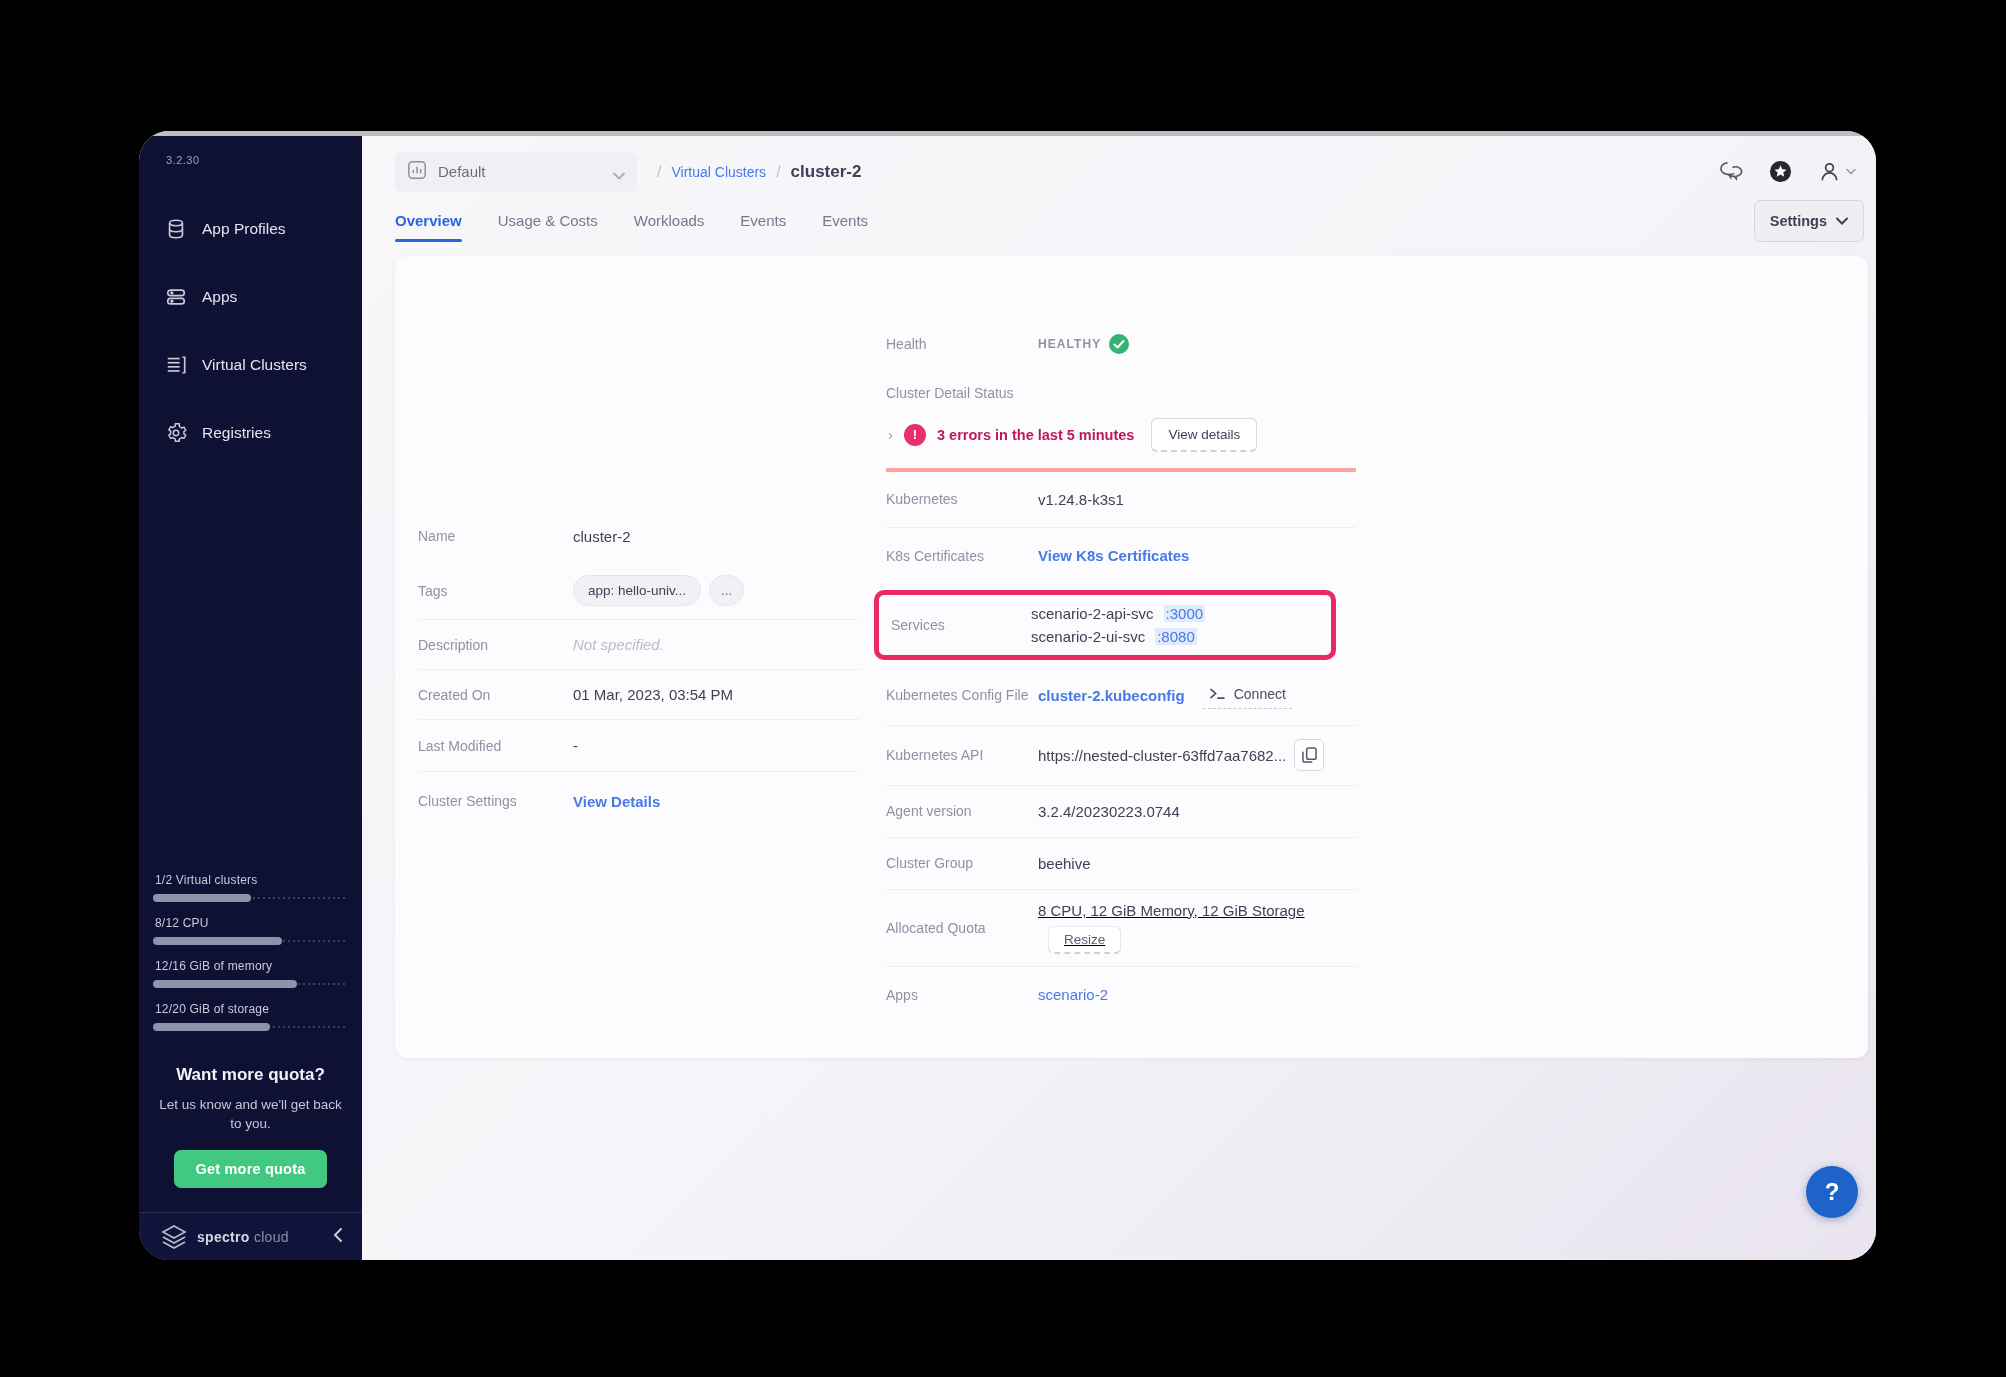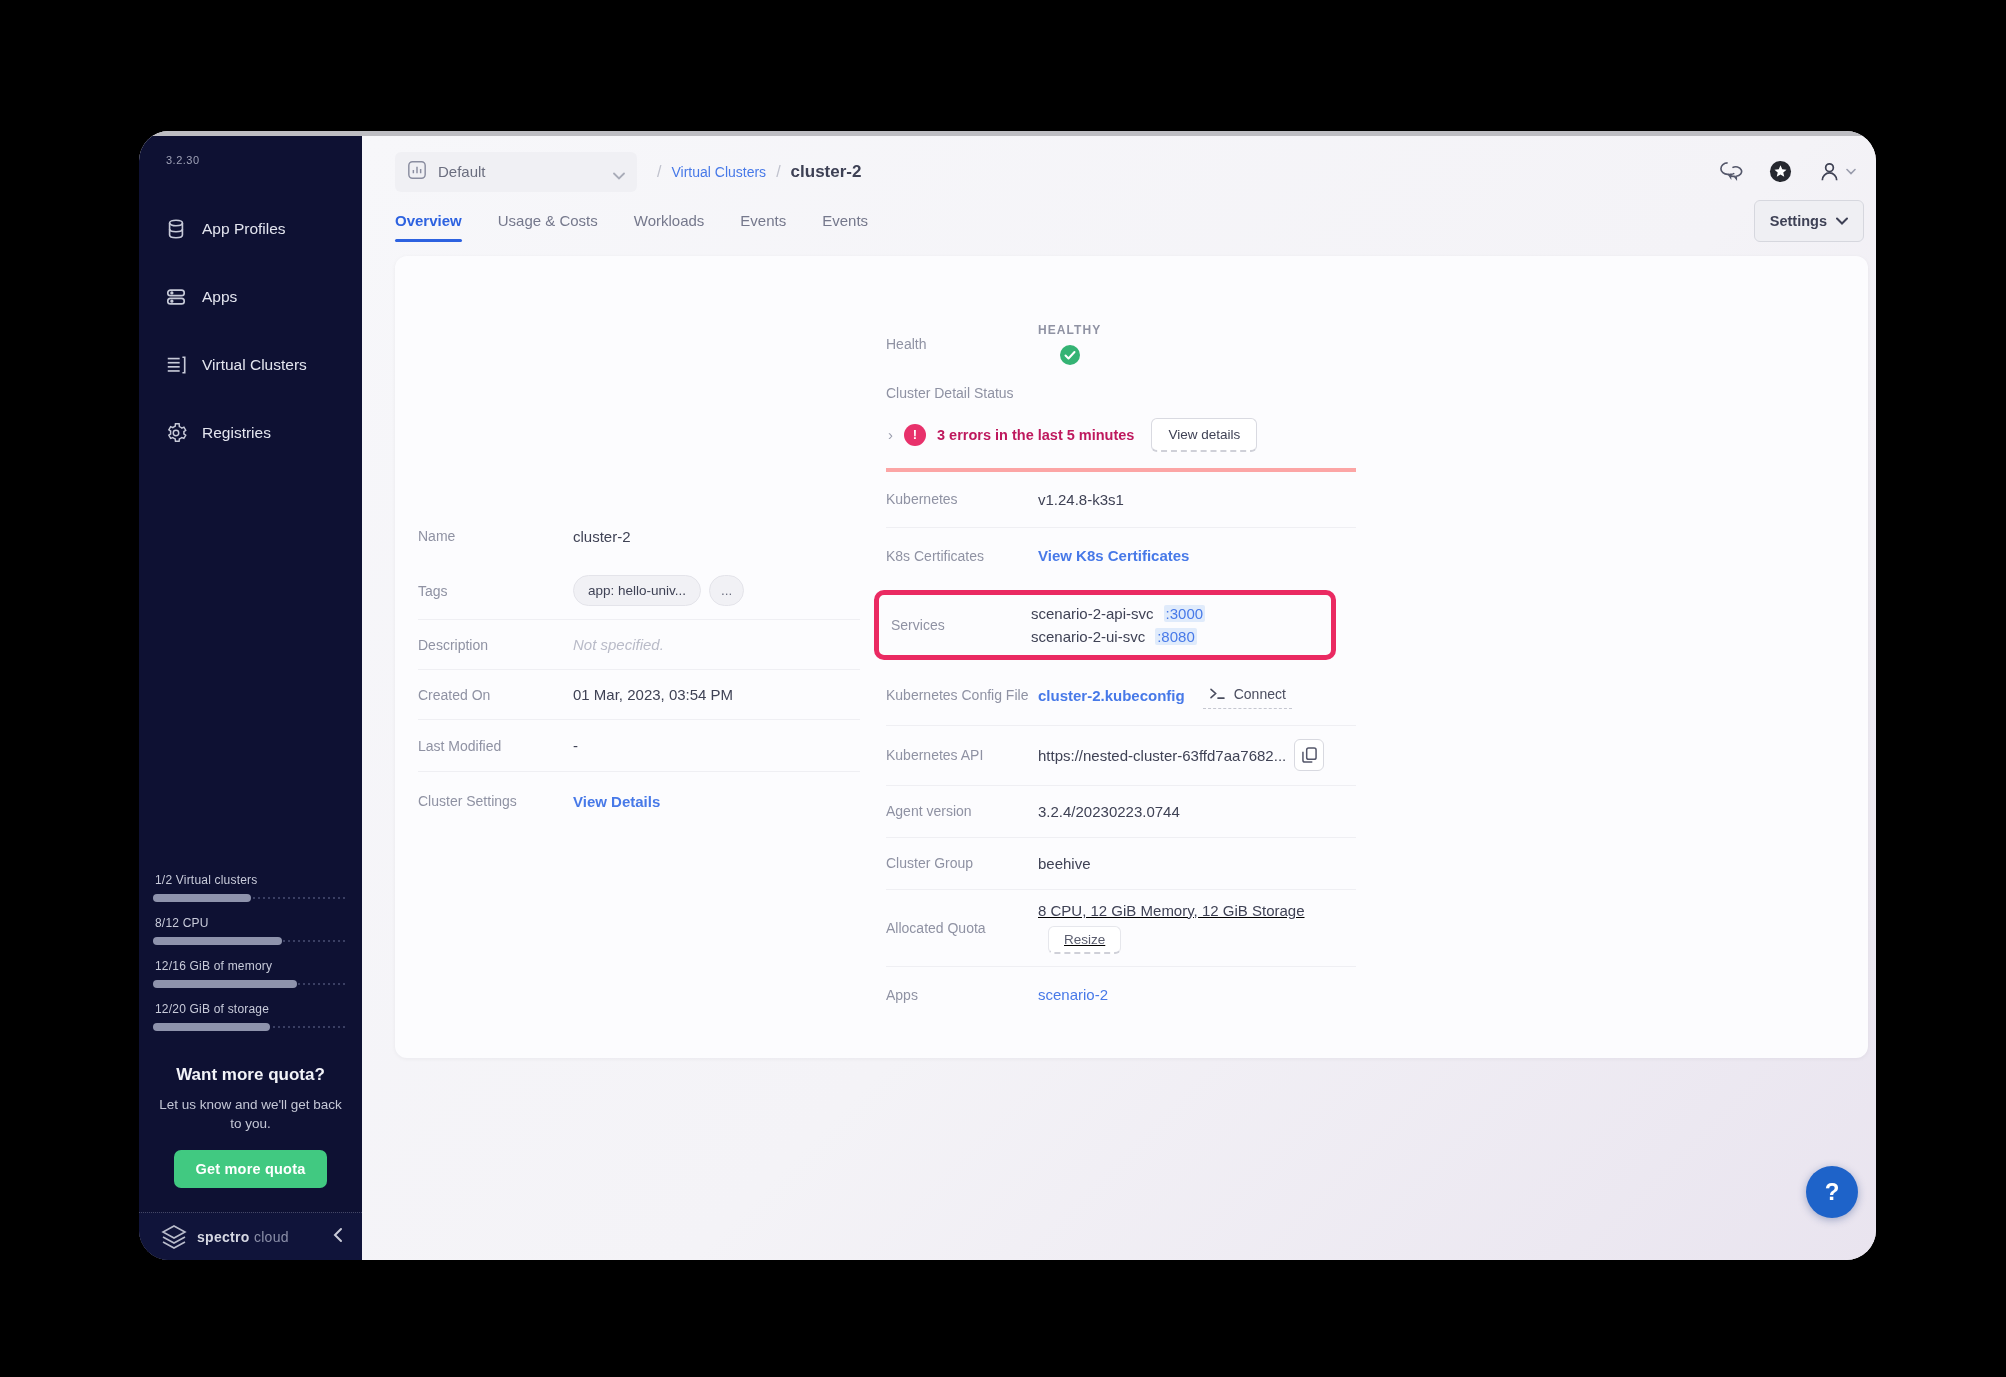--- a/index.html
+++ b/index.html
@@ -113,21 +113,21 @@
   .muted-italic { font-style:italic; color:#b9bbc8; font-weight:normal; }
   .link { color:#4779e8; font-size:15px; font-weight:bold; cursor:pointer; }
   .link.normal { font-weight:500; }
 
   .tag-pill {
     background:#f1f1f5; border:1px solid #e4e4ea; border-radius:16px; padding:7px 14px;
     font-size:13.5px; color:#3f4255; cursor:pointer;
   }
   .tag-more { padding:7px 11px; color:#6b6e7f; }
 
-  .healthy-badge { display:flex; align-items:center; gap:8px;flex-direction:column; }
+  .healthy-badge { display:flex; align-items:center; gap:8px; }
   .healthy-text { font-size:12px; font-weight:bold; letter-spacing:0.09em; color:#8f92a3; }
   .running-pill {
     background:#2b9e6b; color:#fff; font-size:12.5px; font-weight:bold; letter-spacing:0.08em;
     border:none; border-radius:18px; padding:11px 20px; font-family:inherit;
   }
   .detail-status-row { display:block; padding:14px 0 16px; border-bottom:4px solid #fca5a5; }
   .error-line { display:flex; align-items:center; gap:11px; margin:16px 0 0 2px; }
   .chev-right { color:#9a9dad; font-size:15px; cursor:pointer; }
   .error-ic {
     width:22px; height:22px; border-radius:50%; background:#e8316b; color:#fff;

